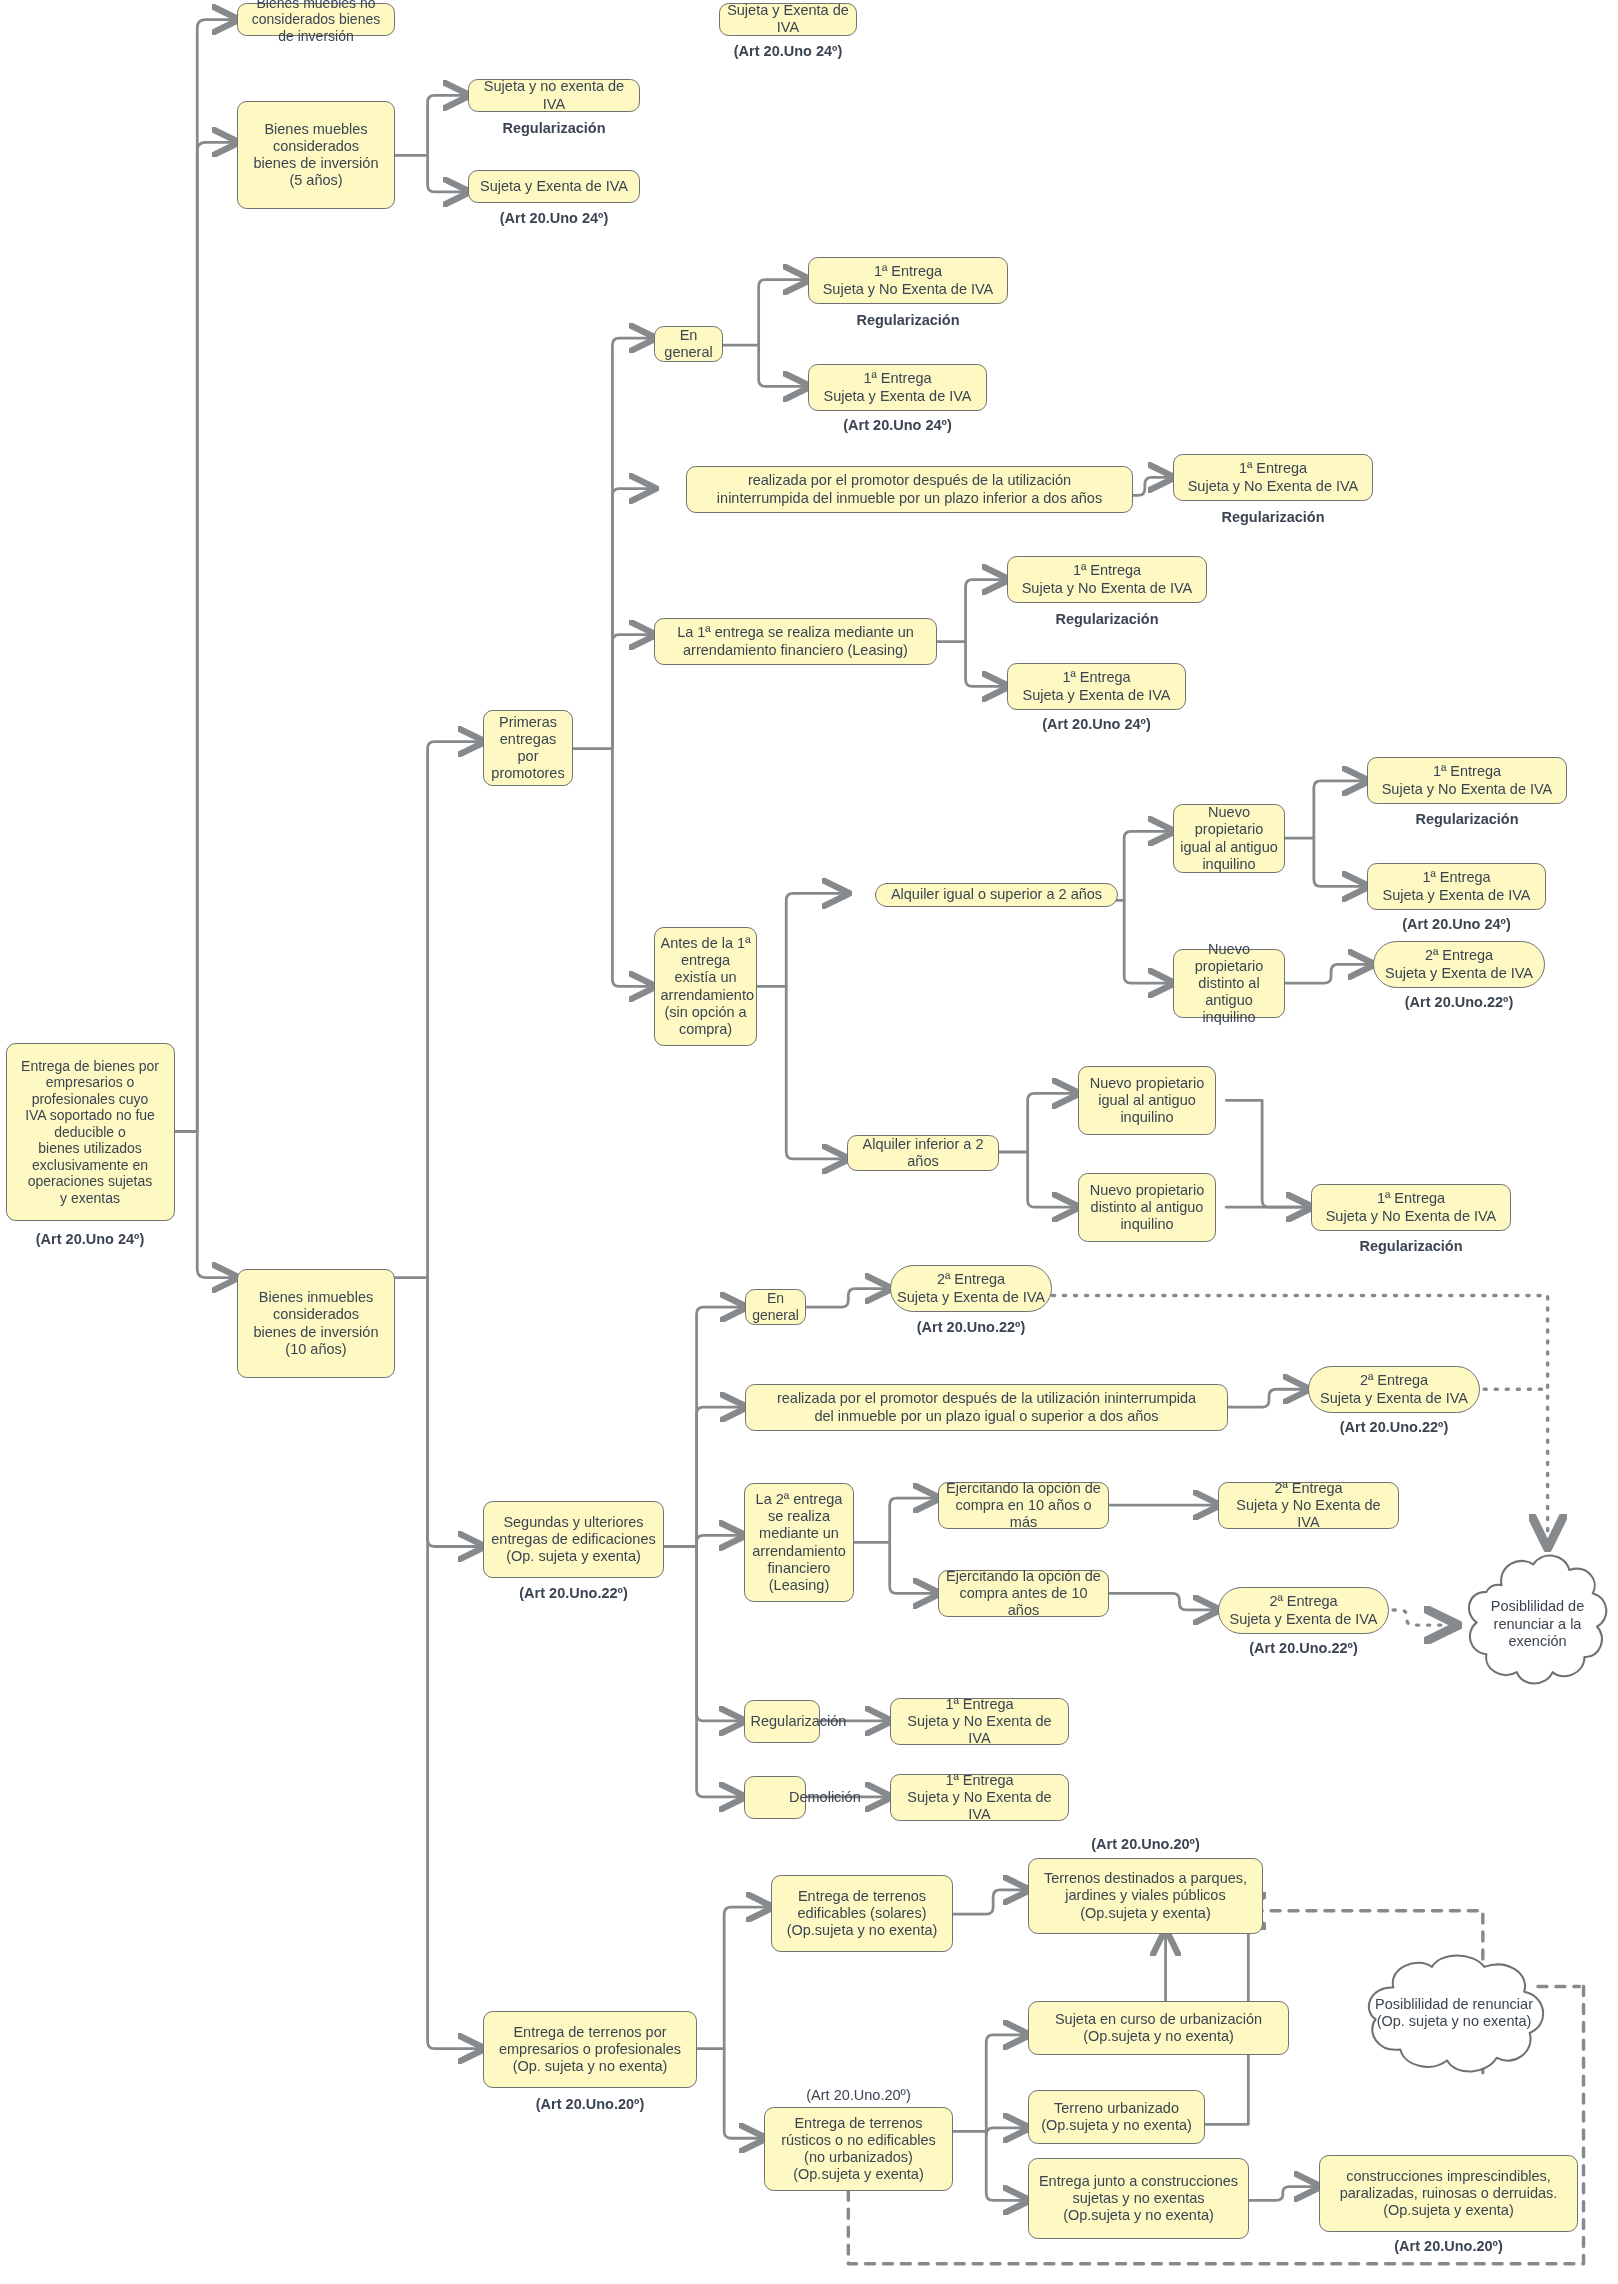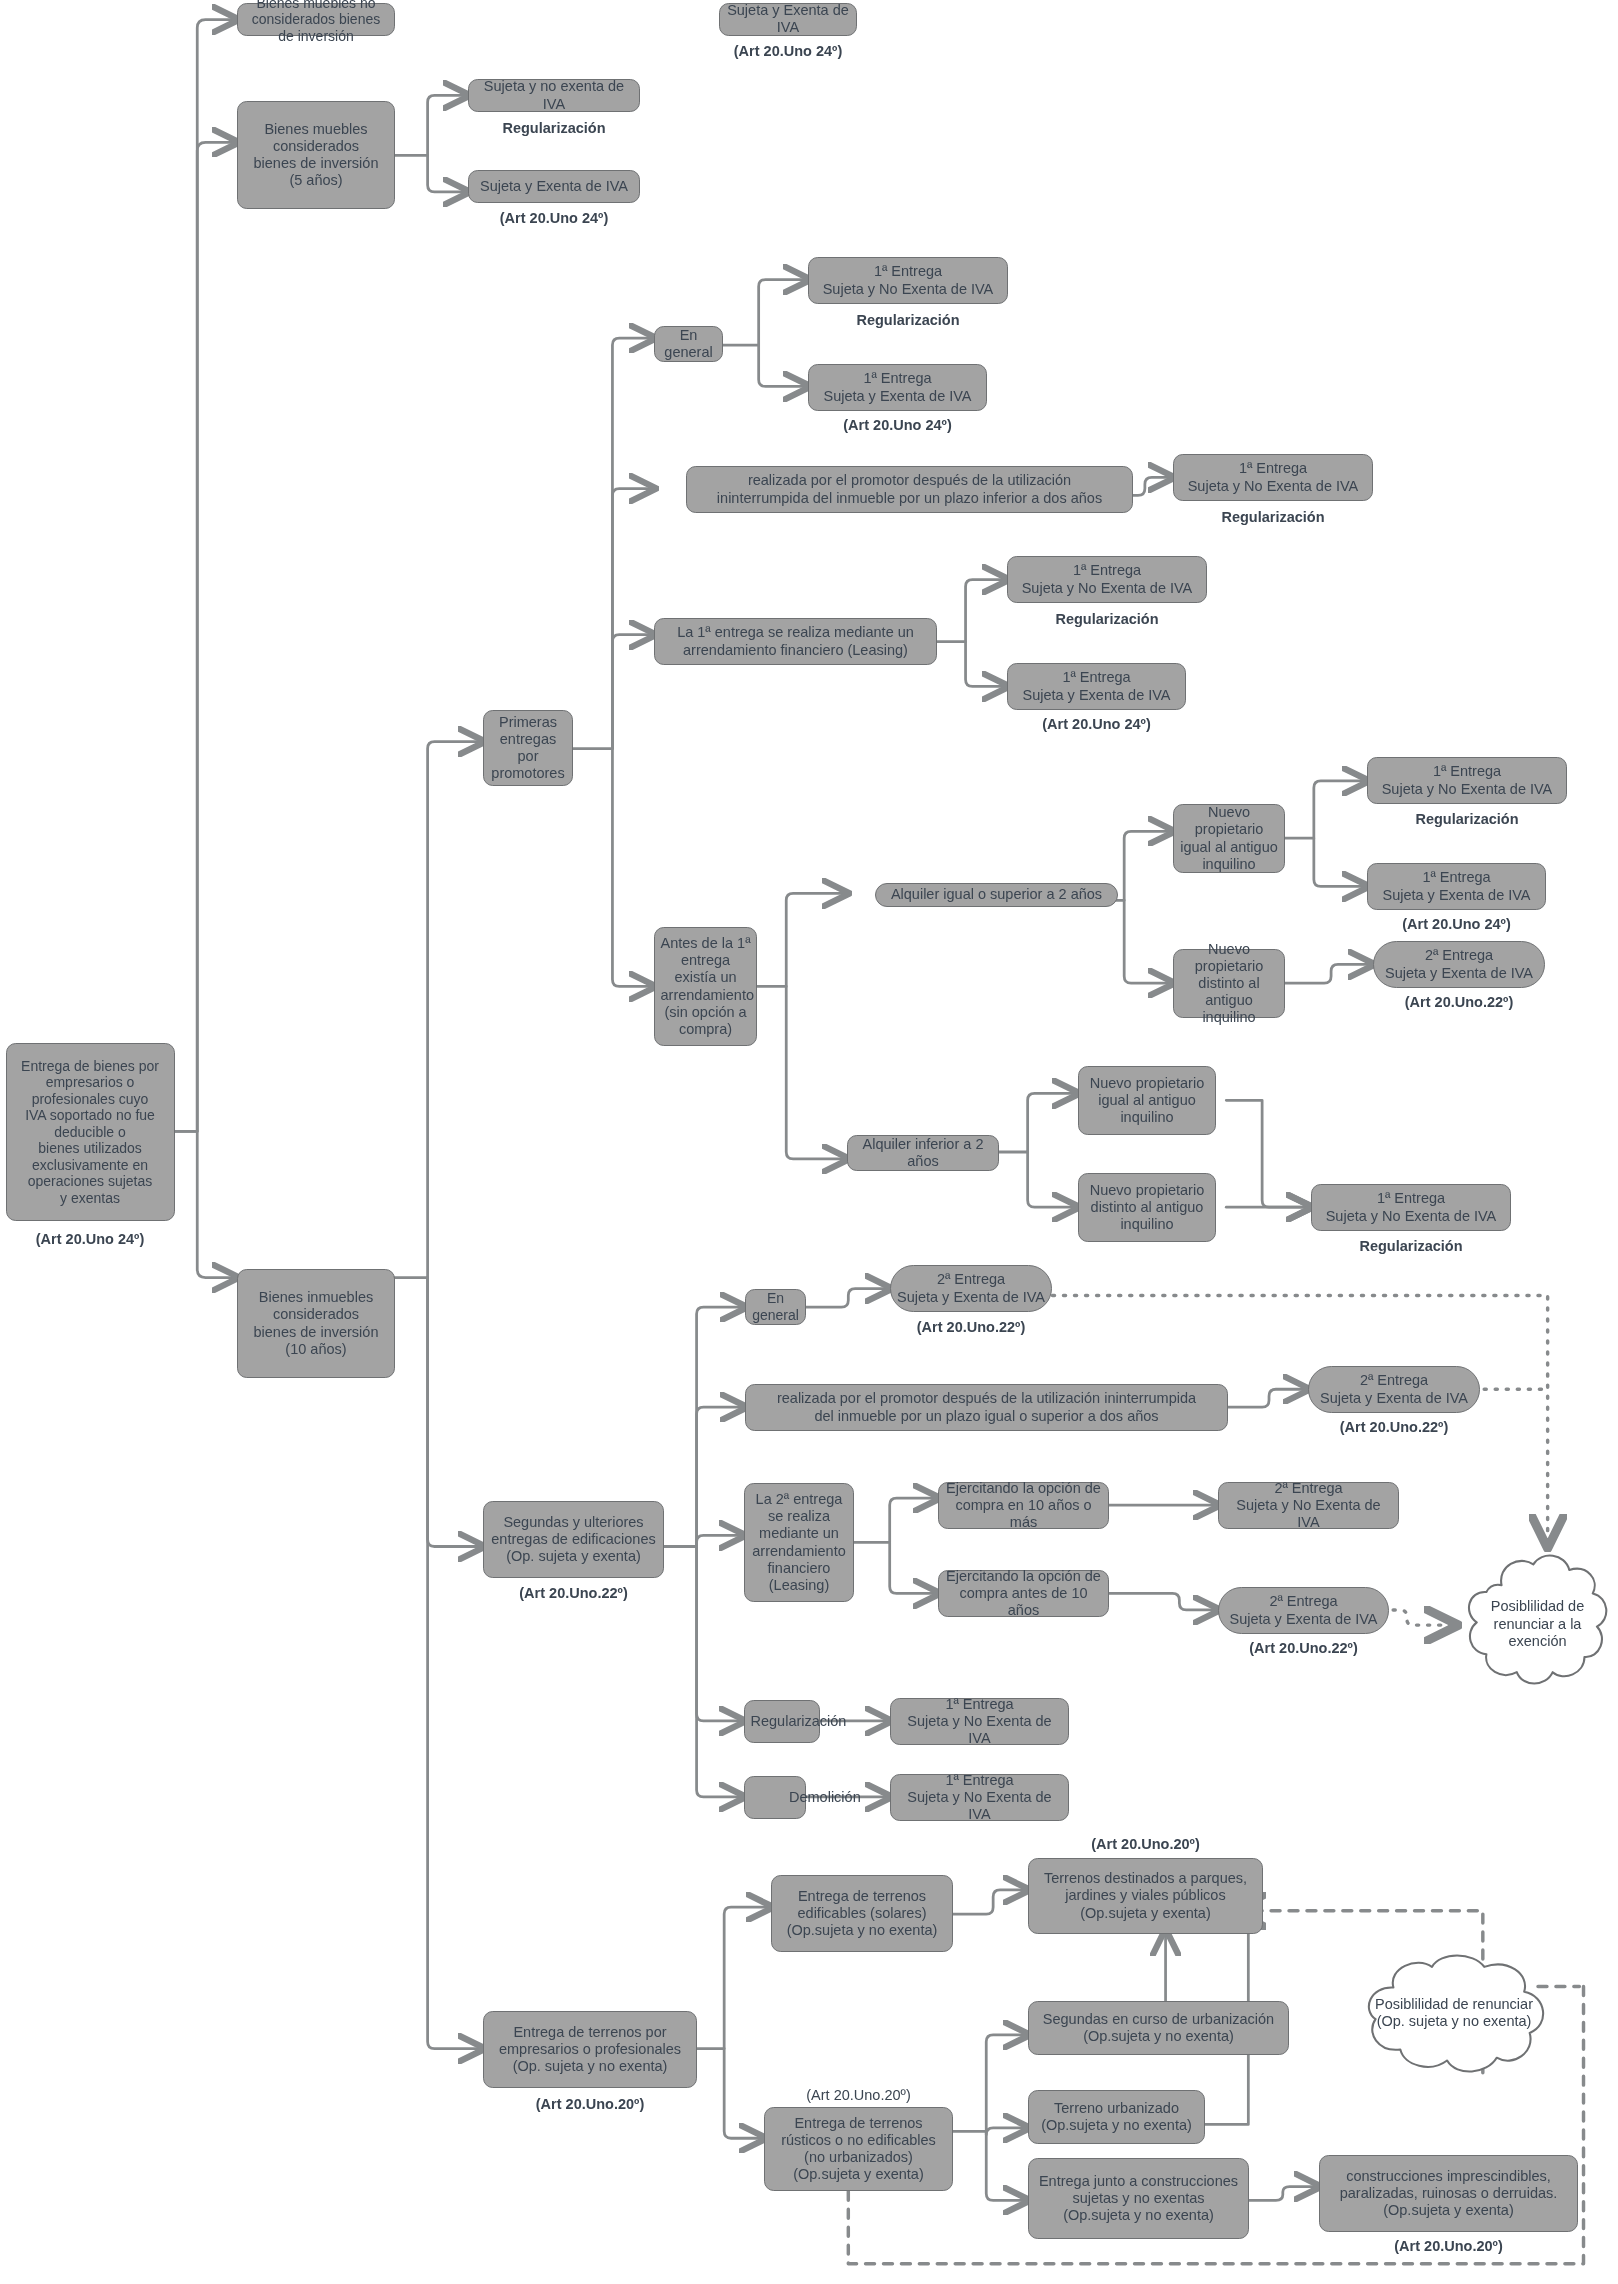--- a/index.html
+++ b/index.html
@@ -5,21 +5,21 @@
 <style>
   html,body{margin:0;padding:0;background:#ffffff;}
   body{font-family:"Liberation Sans", sans-serif;}
   #canvas{position:relative;width:1618px;height:2284px;background:#fff;overflow:hidden;}
   svg#wires{position:absolute;left:0;top:0;width:1618px;height:2284px;pointer-events:none;}
   .node{
     position:absolute;
     box-sizing:border-box;
     border:1.7px solid #6f7173;
     border-radius:9.7px;
-    background:#a3a3a3;
+    background:#fef9c3;
     color:#3b4551;
     display:flex;
     align-items:center;
     justify-content:center;
     text-align:center;
     line-height:1.18;
     padding:2.8px 5.5px;
     font-size:14.5px;
     z-index:3;
   }
@@ -420,21 +420,21 @@
 
   <div class="cap" style="left:764px;top:2087px;width:189px;font-weight:normal;">(Art 20.Uno.20º)</div>
   <div class="node" style="left:764px;top:2107px;width:189px;height:84px;">
     <span>Entrega de terrenos
 rústicos o no edificables
 (no urbanizados)
 (Op.sujeta y exenta)</span>
   </div>
 
   <div class="node" style="left:1028px;top:2001px;width:261px;height:54px;">
-    <span>Segundas en curso de urbanización
+    <span>Sujeta en curso de urbanización
 (Op.sujeta y no exenta)</span>
   </div>
 
   <div class="node" style="left:1028px;top:2090px;width:177px;height:54px;">
     <span>Terreno urbanizado
 (Op.sujeta y no exenta)</span>
   </div>
 
   <div class="node" style="left:1028px;top:2158px;width:221px;height:81px;">
     <span>Entrega junto a construcciones

